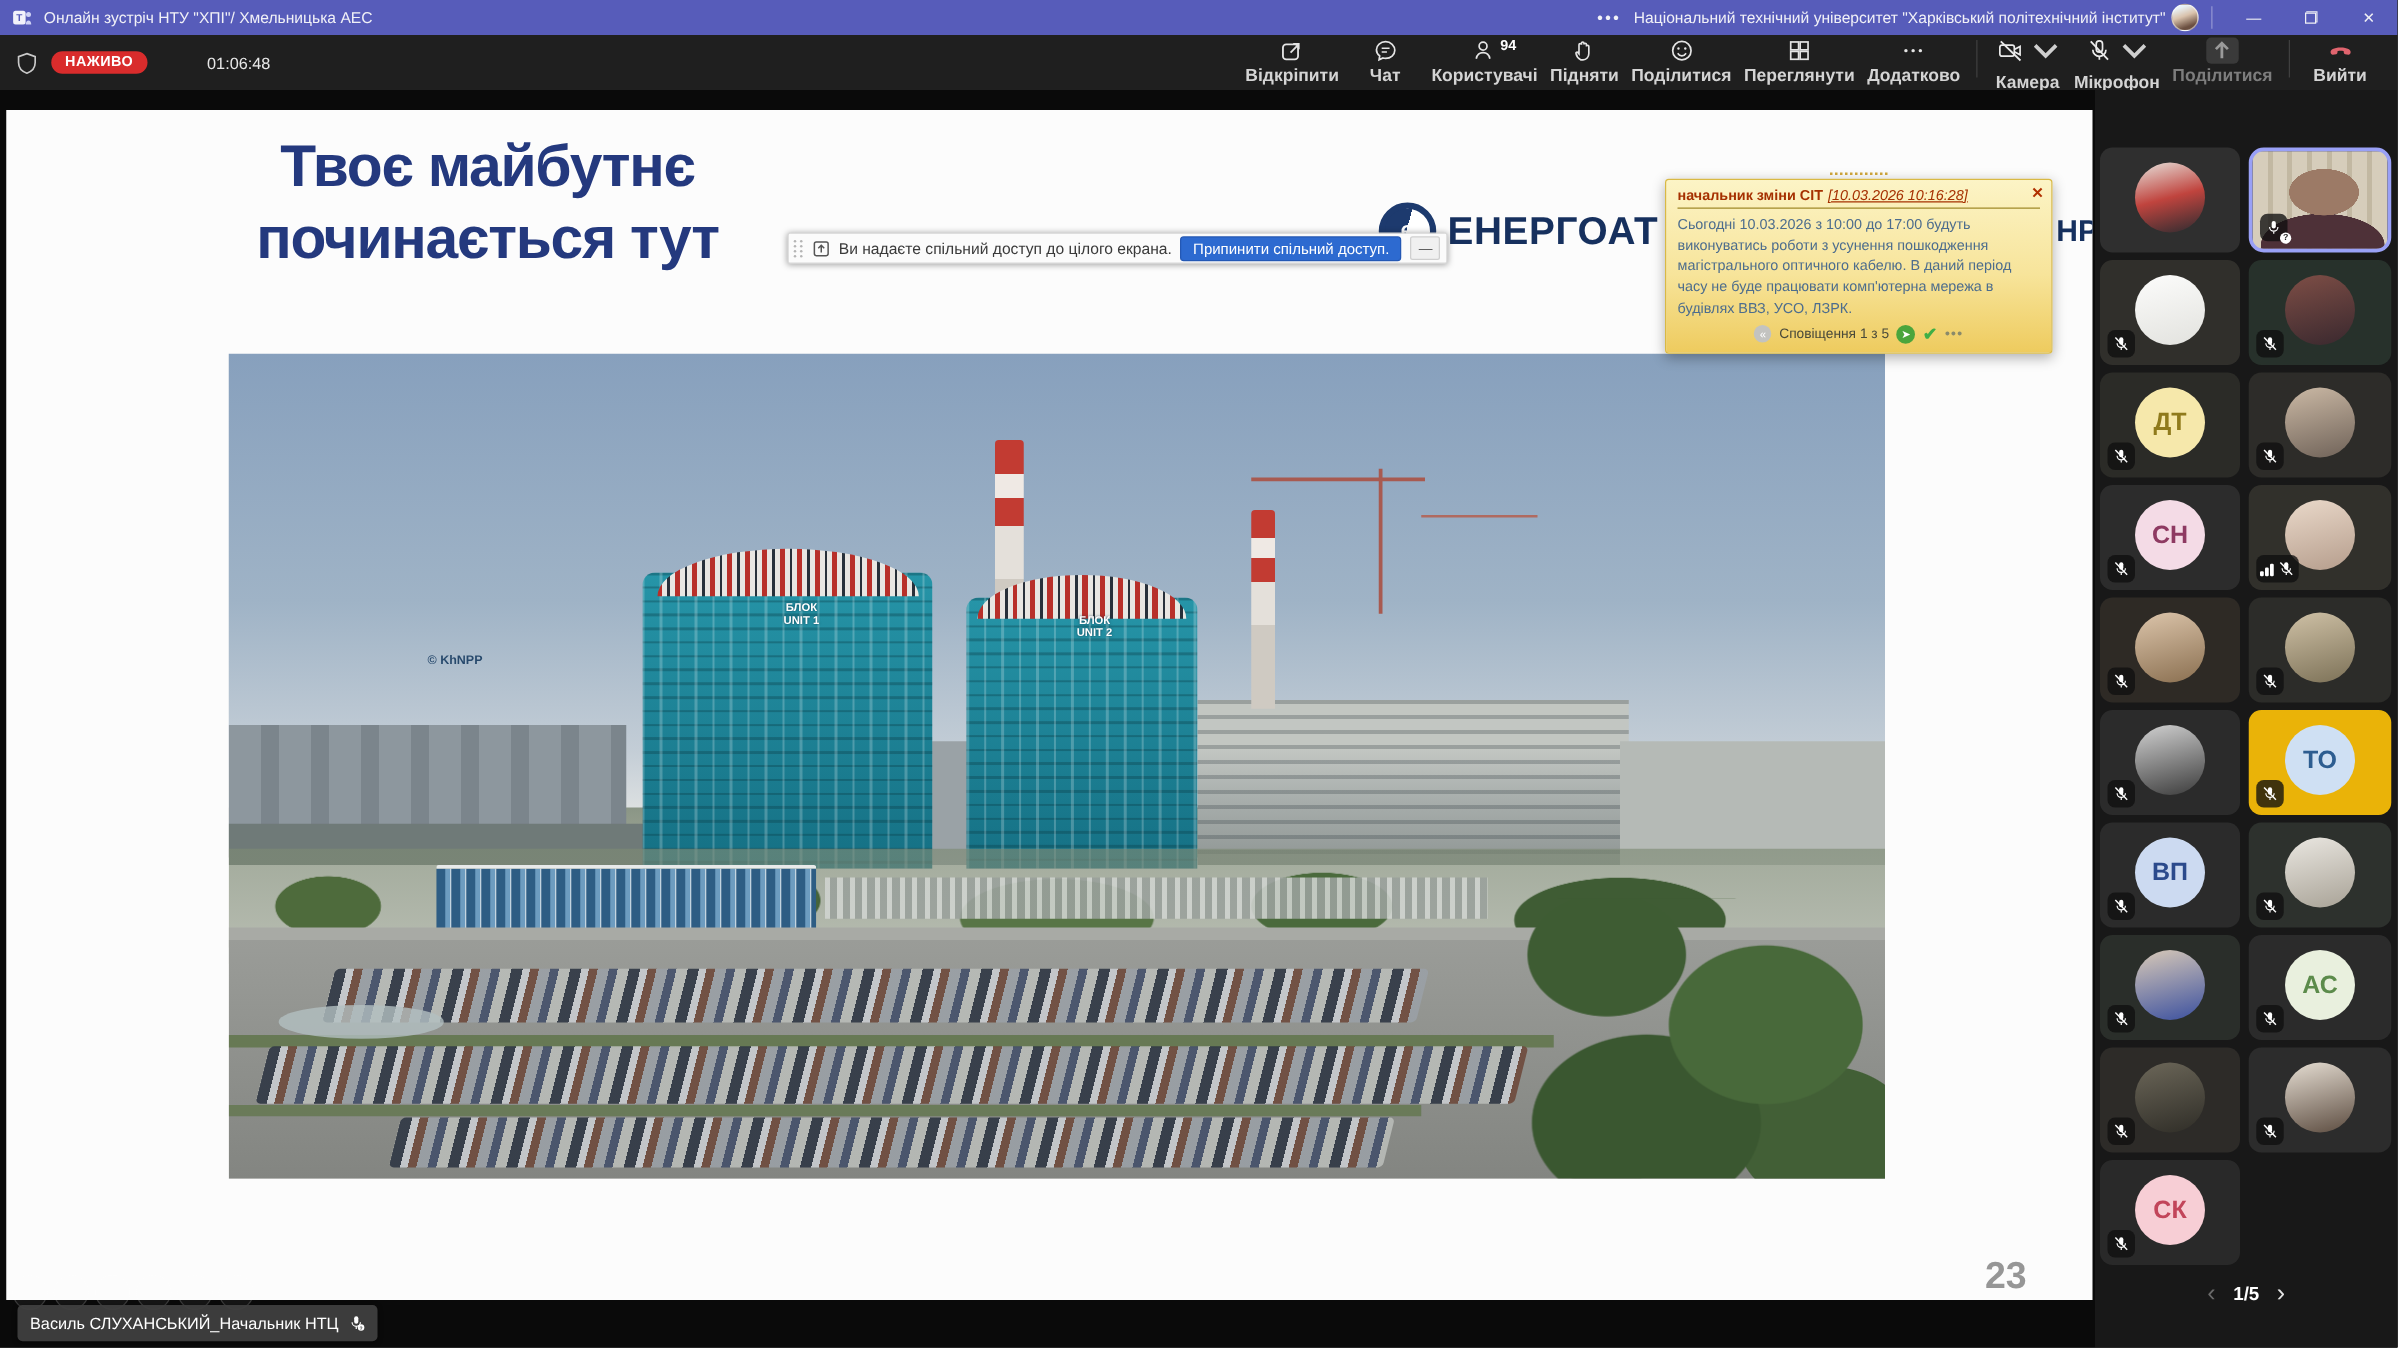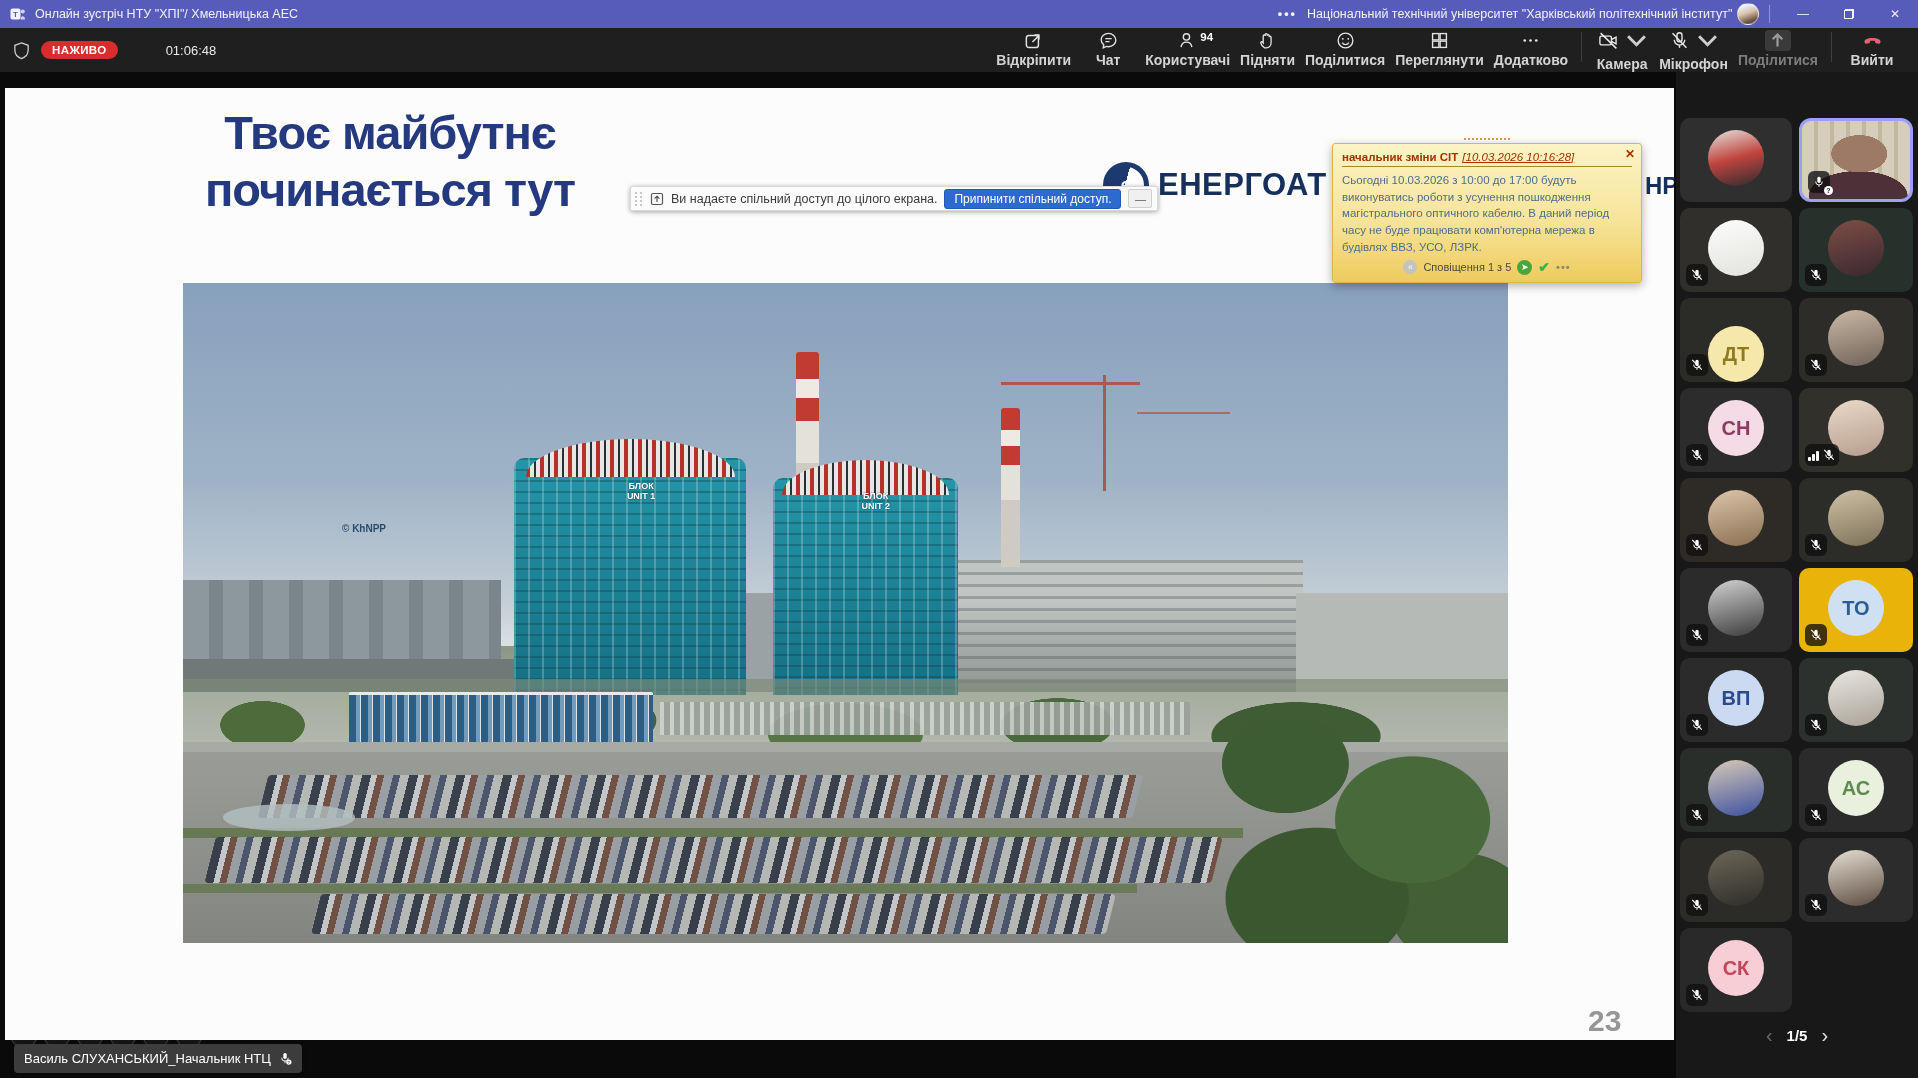--- a/index.html
+++ b/index.html
@@ -477,21 +477,21 @@
       <svg viewBox="0 0 16 16">
                 <rect x="6.1" y="2" width="3.8" height="7" rx="1.9" fill="#fff"></rect>
                 <path d="M4.2 7.6a3.8 3.8 0 0 0 7.6 0" fill="none" stroke="#fff" stroke-width="1.1"></path>
                 <line x1="8" y1="11.6" x2="8" y2="13.6" stroke="#fff" stroke-width="1.1"></line>
                 <line class="slash" x1="2.6" y1="2.2" x2="13.4" y2="13.4" stroke="#fff" stroke-width="1.3"></line>
               </svg>
 
     </div>
   </div>
 
-  <div class="tile" style="background: rgb(43, 43, 39); align-items: flex-end;">
+  <div class="tile" style="background: rgb(43, 43, 39);">
     <div class="avatar" style="background: rgb(246, 232, 171); color: rgb(143, 122, 28);">ДТ</div>
     <div class="mic-badge">
 
       <svg viewBox="0 0 16 16">
                 <rect x="6.1" y="2" width="3.8" height="7" rx="1.9" fill="#fff"></rect>
                 <path d="M4.2 7.6a3.8 3.8 0 0 0 7.6 0" fill="none" stroke="#fff" stroke-width="1.1"></path>
                 <line x1="8" y1="11.6" x2="8" y2="13.6" stroke="#fff" stroke-width="1.1"></line>
                 <line class="slash" x1="2.6" y1="2.2" x2="13.4" y2="13.4" stroke="#fff" stroke-width="1.3"></line>
               </svg>
 

